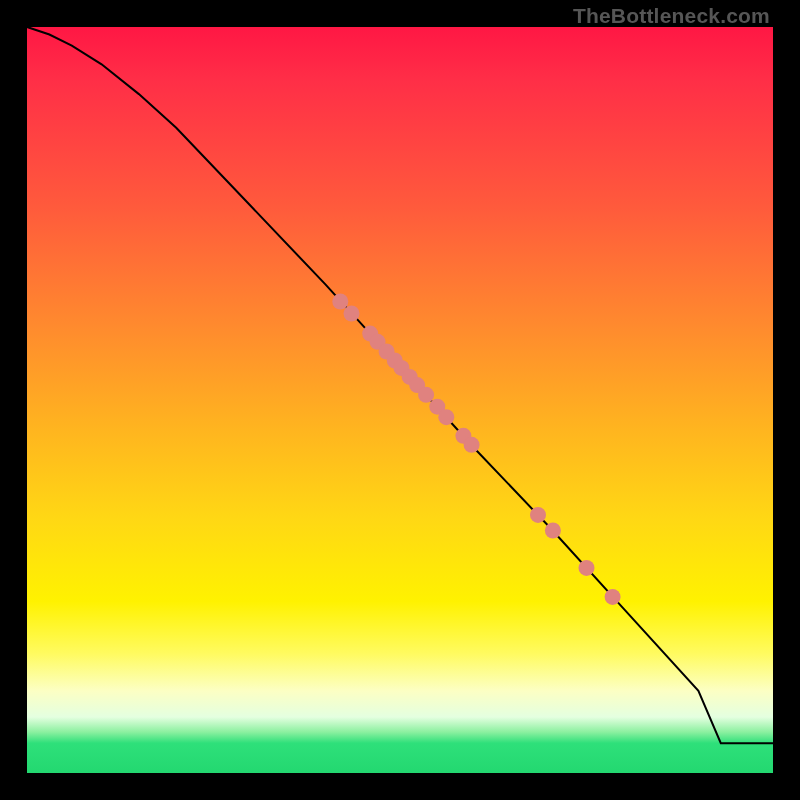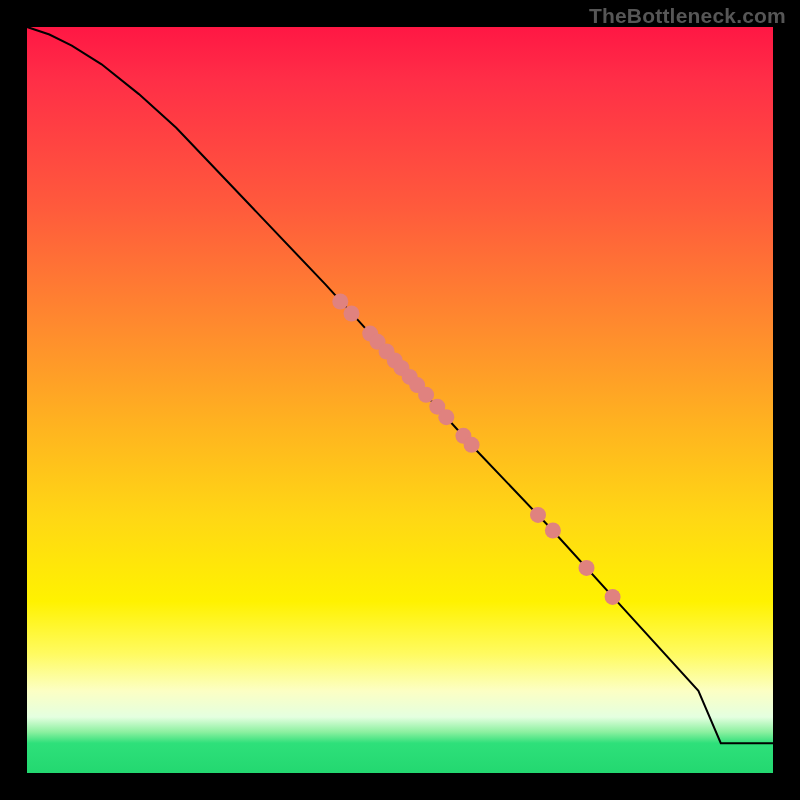--- a/index.html
+++ b/index.html
@@ -28,21 +28,21 @@
       #fffb60 84%,
       #fcffc4 89%,
       #e4ffe0 92.5%,
       #8cf0a0 94.5%,
       #2ee07a 96%,
       #23d870 100%);
   }
   .watermark {
     position: absolute;
     top: 4px;
-    right: 14px;
+    right: 30px;
     font: 600 21px Arial, Helvetica, sans-serif;
     color: #565656;
     letter-spacing: 0.2px;
     margin-left: 17px;
   }
   svg.curve {
     position: absolute;
     left: 0; top: 0;
     width: 746px; height: 746px;
     overflow: visible;

